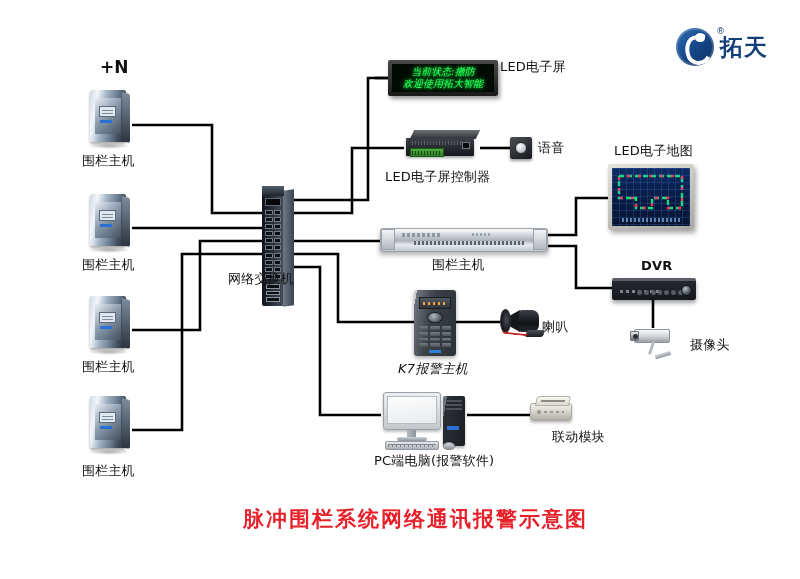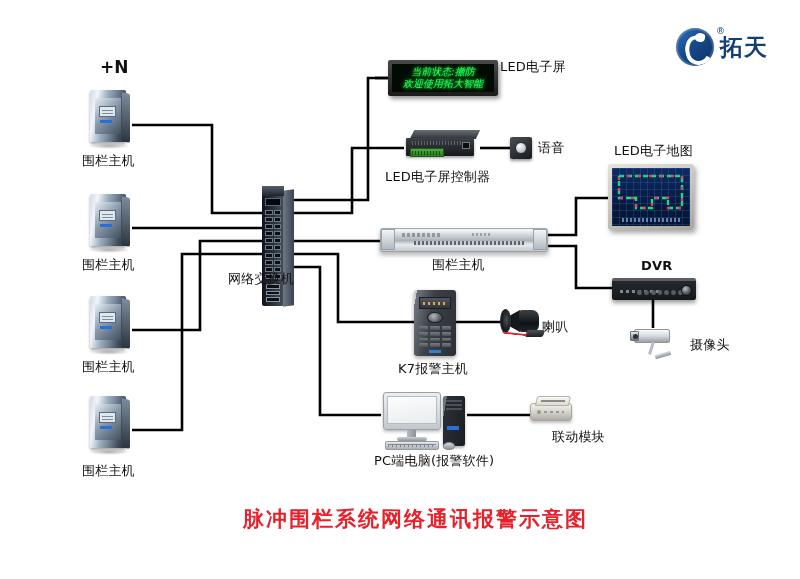--- a/index.html
+++ b/index.html
@@ -666,21 +666,21 @@
         <i></i>
         <i></i>
         <i></i>
         <i></i>
         <i></i>
         <i></i>
         <i></i>
     </div>
     <div class="blue"></div>
   </div>
-  <div class="lbl" style="left:398px; top:360px;">K7报警主机</div>
+  <div class="lbl" style="left:398px; top:360px;font-style:italic;">K7报警主机</div>
 
   <div class="horn" style="left:500px; top:308px;">
     <div class="cone"></div>
       <div class="barrel"></div>
       <div class="ring"></div>
     <div class="brk"></div>
       <div class="wire"></div>
   </div>
   <div class="lbl" style="left:542px; top:318px;">喇叭</div>
 

